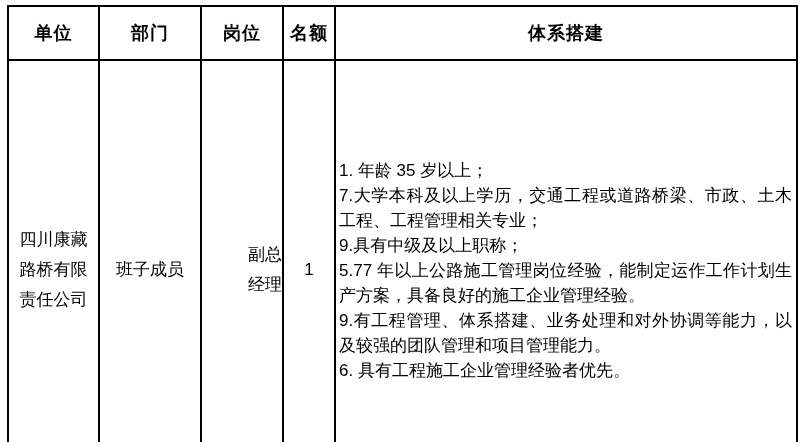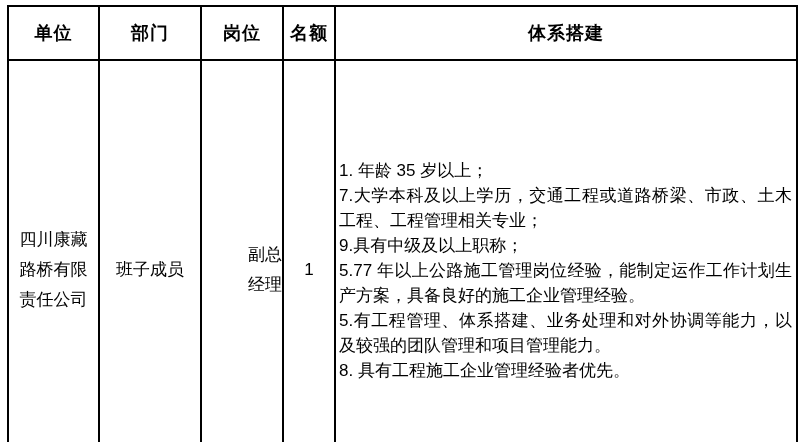--- a/index.html
+++ b/index.html
@@ -77,18 +77,18 @@
       <td class="cell-unit">四川康藏路桥有限责任公司</td>
       <td class="cell-dept">班子成员</td>
       <td class="cell-pos">副总
 经理</td>
       <td class="cell-quota">1</td>
       <td class="cell-cond">
         <div class="cond-item">1. 年龄 35 岁以上；</div>
         <div class="cond-item">7.大学本科及以上学历，交通工程或道路桥梁、市政、土木工程、工程管理相关专业；</div>
         <div class="cond-item">9.具有中级及以上职称；</div>
         <div class="cond-item">5.77 年以上公路施工管理岗位经验，能制定运作工作计划生产方案，具备良好的施工企业管理经验。</div>
-        <div class="cond-item">5.有工程管理、体系搭建、业务处理和对外协调等能力，以及较强的团队管理和项目管理能力。</div>
-        <div class="cond-item">8. 具有工程施工企业管理经验者优先。</div>
+        <div class="cond-item">9.有工程管理、体系搭建、业务处理和对外协调等能力，以及较强的团队管理和项目管理能力。</div>
+        <div class="cond-item">6. 具有工程施工企业管理经验者优先。</div>
       </td>
     </tr>
   </tbody>
 </table>
 
 </body></html>

